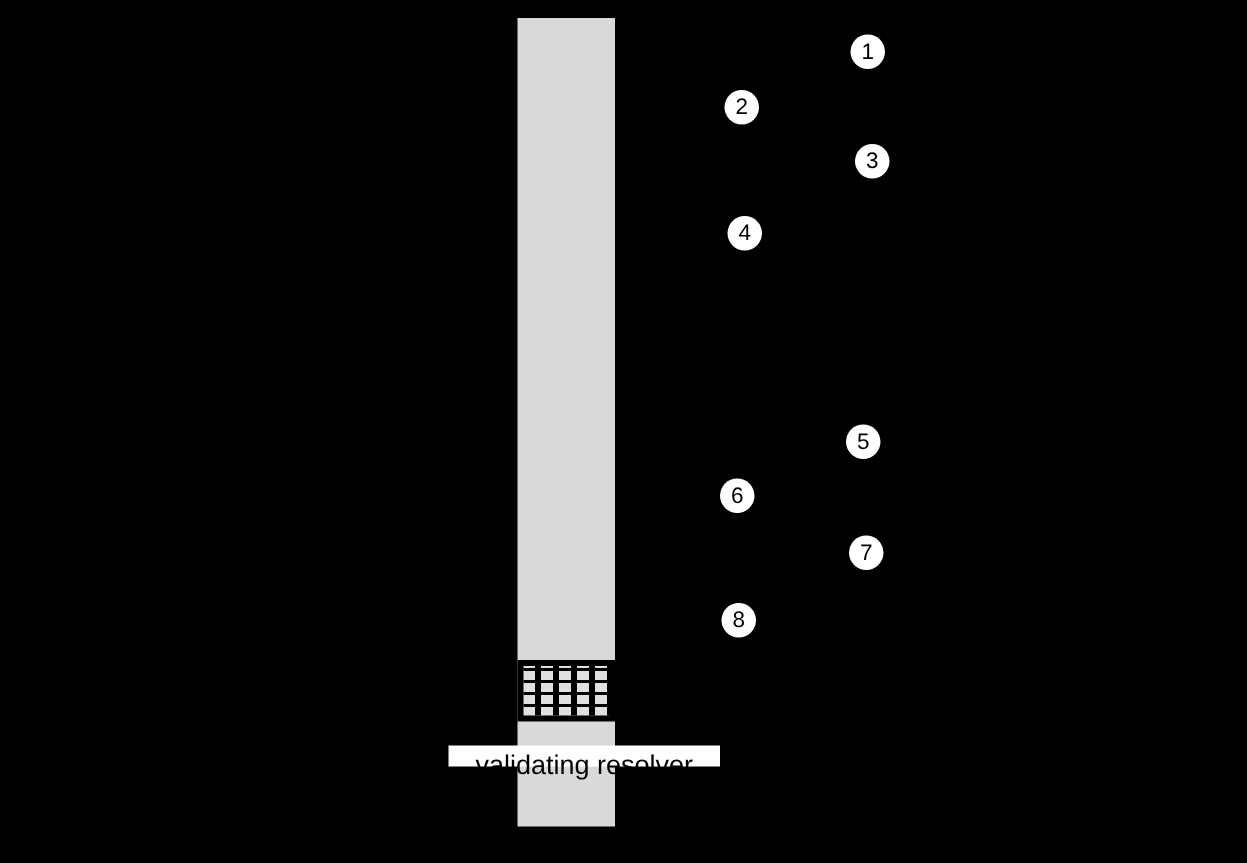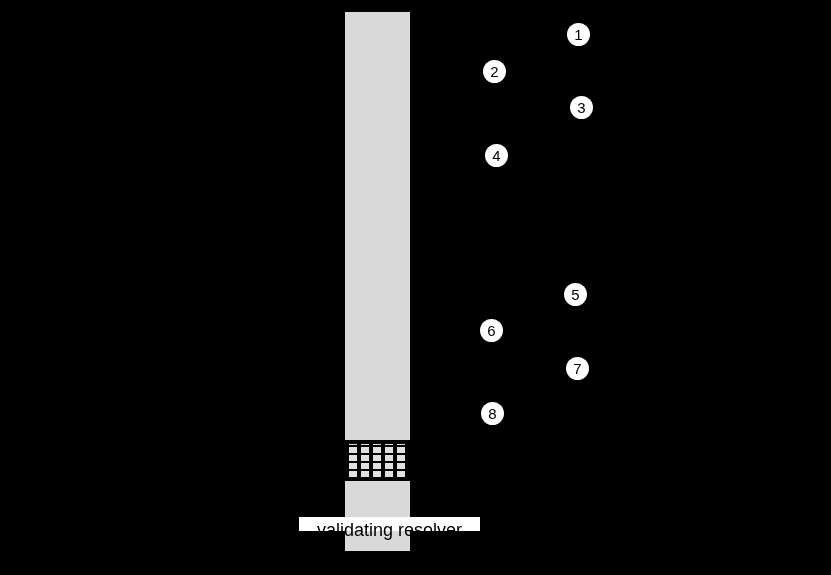--- a/index.html
+++ b/index.html
@@ -40,21 +40,20 @@
     left: 299px;
     top: 497px;
     width: 181px;
     height: 14px;
     background: #ffffff;
     color: #000000;
     font-size: 18px;
     line-height: 26px;
     text-align: center;
     white-space: nowrap;
-    margin-top: 20px;
   }
   .marker {
     position: absolute;
     width: 23px;
     height: 23px;
     border-radius: 50%;
     background: #ffffff;
     color: #000000;
     font-size: 15px;
     line-height: 23px;

